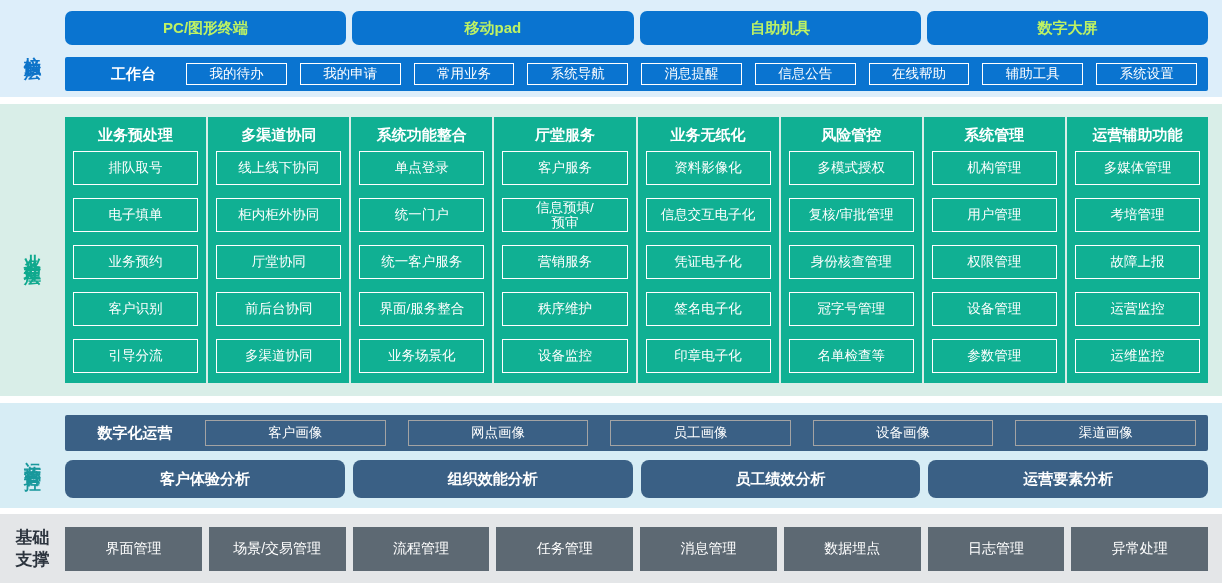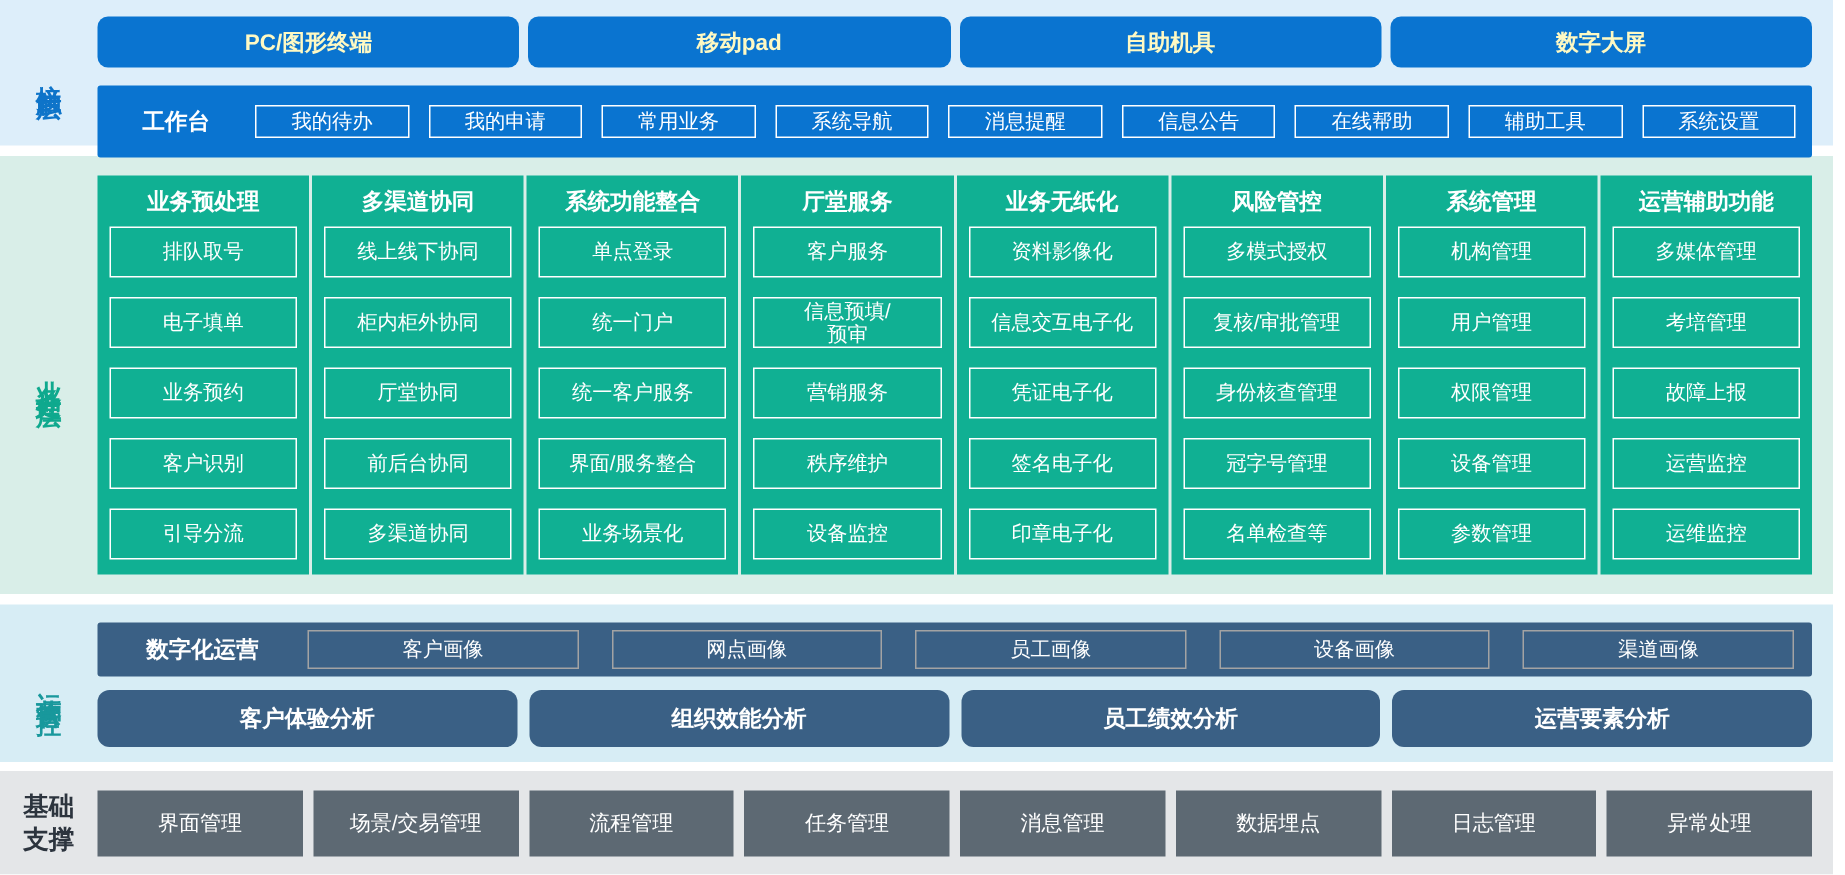--- a/index.html
+++ b/index.html
@@ -22,24 +22,24 @@
     font-size:17px;font-weight:bold;letter-spacing:4px;line-height:1;
   }
   .content{flex:1;padding-right:14px;}
 
   
   .sec-contact{height:97px;background:var(--blue-bg);}
   .sec-contact .vlabel{color:var(--contact-text);}
   .sec-contact .content{padding-top:11px;}
   .devices{display:flex;gap:6px;height:34px;margin-bottom:12px;}
   .dev-btn{
-    flex:1;background:var(--blue);border-radius:7px;color:#fef9c3;
+    flex:1;background:var(--blue);border-radius:7px;color:#bef264;
     font-size:15px;font-weight:bold;display:flex;align-items:center;justify-content:center;
   }
-  .wb-bar{height:48px;background:var(--blue);border-radius:2px;display:flex;align-items:center;}
+  .wb-bar{height:34px;background:var(--blue);border-radius:2px;display:flex;align-items:center;padding-left:16px;}
   .wb-label{width:105px;text-align:center;color:#fff;font-weight:bold;font-size:15px;flex-shrink:0;}
   .wb-items{flex:1;display:flex;gap:13px;padding-right:11px;}
   .wb-item{
     flex:1;height:22px;border:1px solid #fff;color:#fff;font-size:13.5px;
     display:flex;align-items:center;justify-content:center;
   }
 
   
   .sec-business{height:292px;background:var(--green-bg);margin-top:7px;}
   .sec-business .vlabel{color:var(--business-text);}

